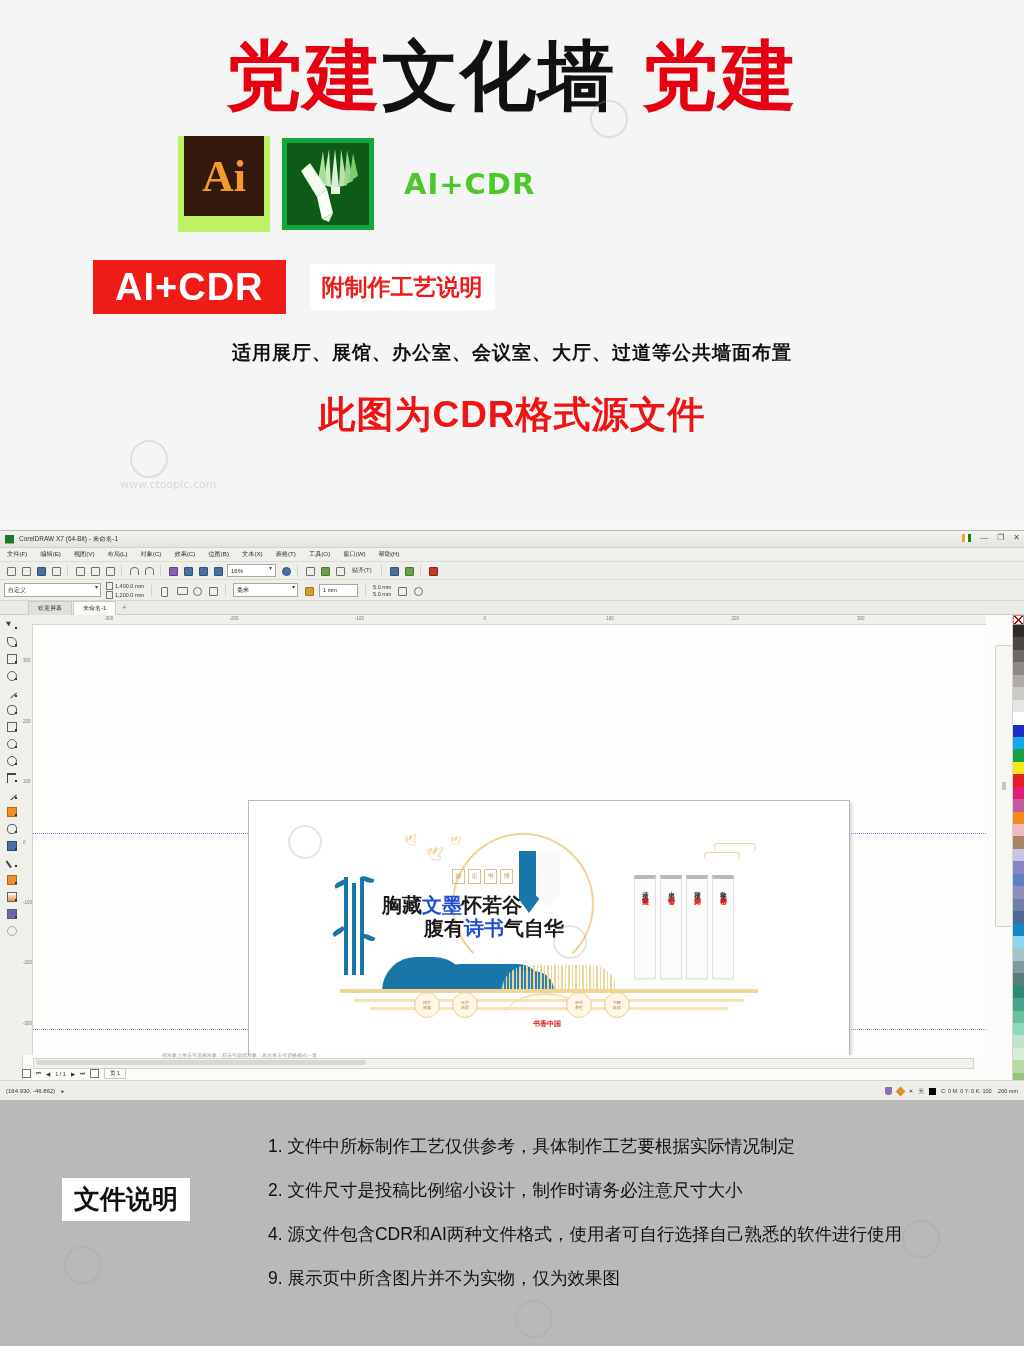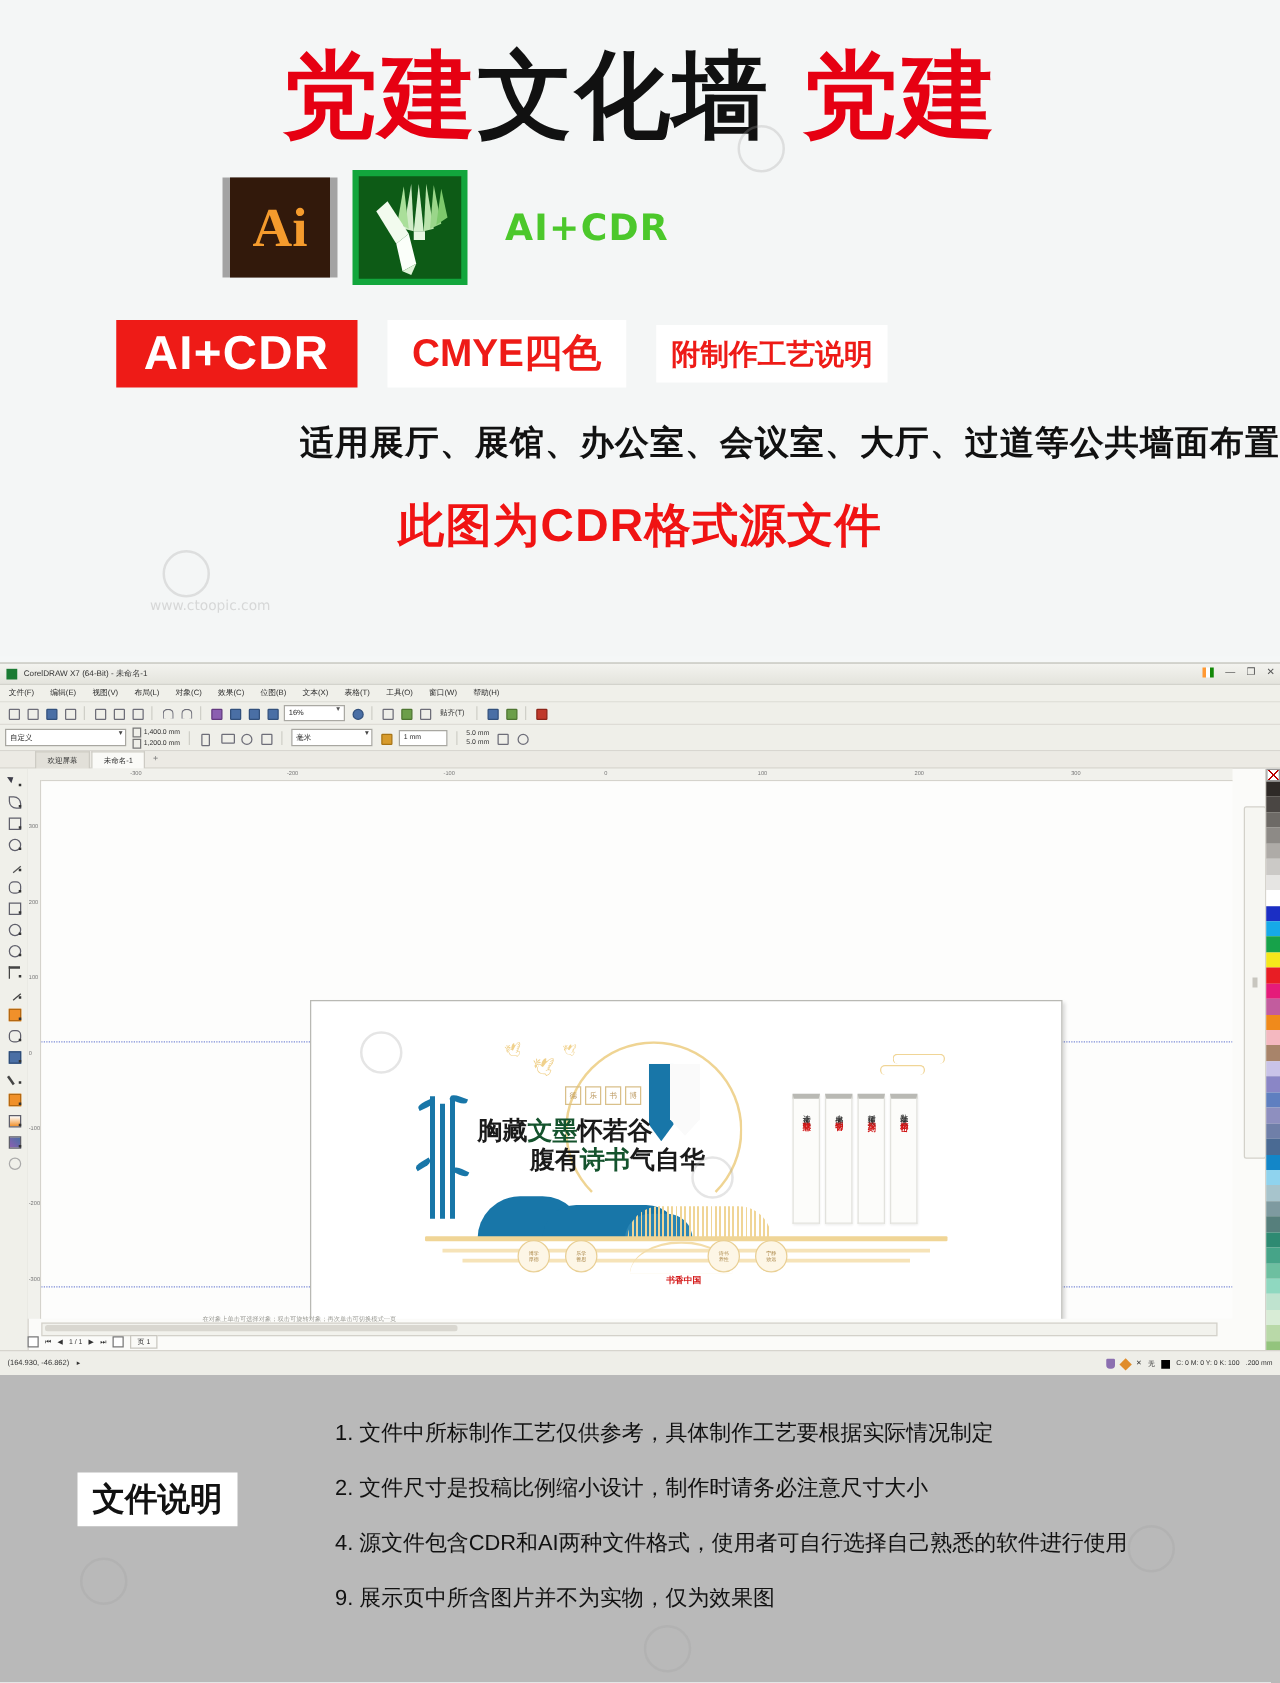--- a/index.html
+++ b/index.html
@@ -21,21 +21,21 @@
   }
   .t-red{color:#e60012;}
   .t-blk{color:#111;}
   .t-gap{display:inline-block;width:26px;}
 
   .icons-row{
     display:flex;align-items:center;justify-content:flex-start;
     margin:22px 0 0 178px;
   }
   .ai-icon{
-    width:92px;height:80px;background:#a3a3a3;
+    width:92px;height:96px;background:#bef264;
     display:flex;align-items:flex-start;justify-content:center;
     box-sizing:border-box;
   }
   .ai-inner{
     width:80px;height:80px;background:#32190b;
     color:#f59b2d;font-size:44px;font-weight:bold;
     display:flex;align-items:center;justify-content:center;
     font-family:"Liberation Serif","DejaVu Serif",serif;
   }
   .cdr-icon{
@@ -56,21 +56,21 @@
   .badge{
     display:flex;align-items:center;justify-content:center;
     font-weight:bold;box-sizing:border-box;
   }
   .badge.b1{background:#ee1b17;color:#fff;font-size:38px;padding:5px 22px;height:54px;letter-spacing:1px;}
   .badge.b2{background:#fff;color:#ee1b17;font-size:31px;padding:6px 20px;height:54px;}
   .badge.b3{background:#ee1b17;color:#fff;font-size:25px;padding:6px 14px;height:48px;}
   .badge.b4{background:#fff;color:#ee1b17;font-size:23px;padding:6px 12px;height:46px;}
 
   .use-line{
-    text-align:right;color:#111;font-size:27px;font-weight:bold;
+    text-align:center;color:#111;font-size:19px;font-weight:bold;
     margin-top:26px;letter-spacing:1px;
   }
   .cdr-line{
     text-align:center;color:#f01313;font-size:37px;font-weight:bold;
     margin-top:24px;letter-spacing:1px;
   }
 
   
   .cdrwin{
     position:absolute;left:0;top:530px;width:1024px;height:570px;
@@ -212,21 +212,21 @@
     clip-path:polygon(0 0,100% 0,100% 74%,50% 96%,0 74%);box-shadow:1px 0 1px rgba(0,0,0,.08);}
   .seals{position:absolute;left:118px;top:40px;display:flex;gap:3px;}
   .seal{
     width:11px;height:13px;border:1px solid #d9c08a;color:#b9955a;
     font-size:6px;display:flex;align-items:center;justify-content:center;
   }
   .headline{position:absolute;left:48px;top:66px;width:250px;}
   .hl-line{font-size:20px;font-weight:bold;line-height:1.05;white-space:nowrap;letter-spacing:0;}
   .hl-line.l1{color:#1a1a1a;}
   .hl-line.l2{color:#1a1a1a;margin-left:42px;margin-top:2px;}
-  .hl-red{color:#14532d;}
+  .hl-red{color:#1d4ed8;}
   .mountains{position:absolute;left:48px;top:120px;width:230px;height:42px;}
   .mt{position:absolute;background:#1876a8;}
   .mt1{left:0;bottom:0;width:86px;height:34px;border-radius:48px 48px 0 0;}
   .mt2{left:52px;bottom:0;width:110px;height:27px;border-radius:60px 60px 0 0;}
   .mt3{left:118px;bottom:0;width:54px;height:20px;border-radius:30px 30px 0 0;background:#2a85b4;}
   .wave{position:absolute;left:120px;bottom:0;width:115px;height:26px;
     background:repeating-linear-gradient(90deg,#f0d596 0 1.5px,transparent 1.5px 3.5px);
     border-radius:40px 40px 0 0;}
   .lotus{position:absolute;left:22px;bottom:6px;width:40px;height:26px;}
   .lpetal{position:absolute;background:#f2d79c;border-radius:50% 50% 0 50%;}
@@ -371,21 +371,20 @@
         </svg>
       </div>
     </div>
     <div class="icon-text">
       <div class="l1">AI+CDR</div>
     </div>
   </div>
 
   <div class="badges">
     <div class="badge b1">AI+CDR</div>
-    <div class="badge b2">CMYE四色</div>
     <div class="badge b4">附制作工艺说明</div>
   </div>
 
   <div class="use-line">适用展厅、展馆、办公室、会议室、大厅、过道等公共墙面布置</div>
   <div class="cdr-line">此图为CDR格式源文件</div>
 
   <div class="wm-c" style="left:130px;top:440px;"></div>
   <div class="wm" style="left:120px;top:478px;color:rgba(170,170,170,.4);">www.ctoopic.com</div>
   <div class="wm-c" style="left:590px;top:100px;"></div>
 </div>

